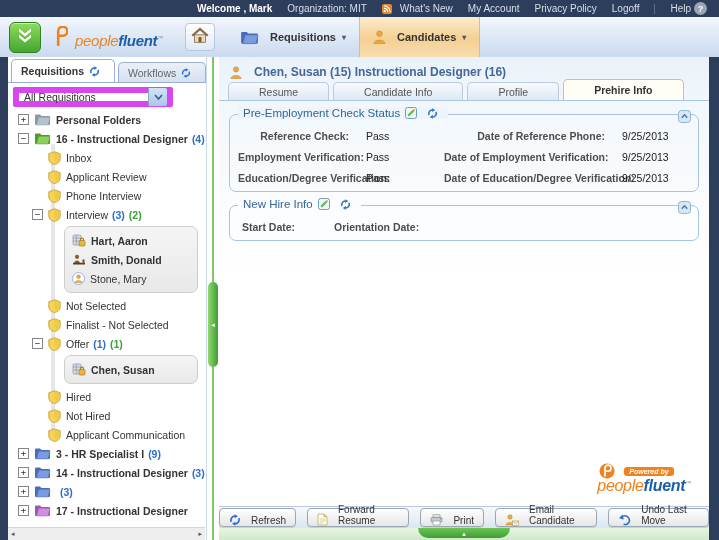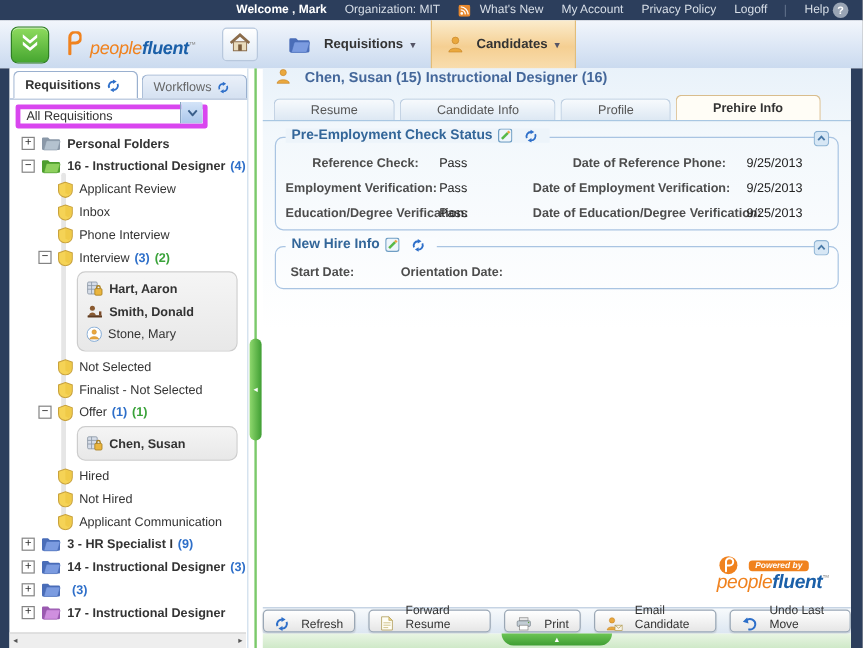--- a/index.html
+++ b/index.html
@@ -37,21 +37,21 @@
   .edge{position:absolute;top:0;bottom:0;background:#2c3e5c;}
   .edge.l{left:0;width:8px;}
   .edge.r{right:0;width:10px;}
   
   .sidebar{position:absolute;left:8px;top:0;width:199px;height:483px;background:#fff;border-right:1px solid #cddcec;box-sizing:border-box;}
   .side-tabs{display:flex;align-items:flex-end;gap:3px;height:25px;padding-left:3px;}
   .stab{display:flex;align-items:center;gap:5px;border:1px solid #9ab0cf;border-bottom:none;border-radius:5px 5px 0 0;
     padding:0 9px;font-size:10.5px;color:#666;height:19px;background:linear-gradient(#eaf0f9,#d5e1f1);}
   .stab.active{background:#fff;font-weight:bold;color:#333;height:22px;}
   .filter-row{height:27px;padding:4px 0 0 5px;border-top:1px solid #9ab0cf;box-sizing:border-box;}
-  .selbox{width:160px;height:20px;border:4px solid #d946ef;border-radius:2px;display:flex;align-items:flex-end;background:#fff;box-sizing:border-box;}
+  .selbox{width:160px;height:20px;border:6px solid #d946ef;border-radius:2px;display:flex;align-items:center;background:#fff;box-sizing:border-box;}
   .selbox .seltext{flex:1;font-size:10.5px;color:#333;padding-left:5px;}
   .ddbtn{width:18px;height:18px;border-left:1px solid #89a3c1;border-radius:0 2px 2px 0;
     background:linear-gradient(#d4e4f8,#a9c6ea);display:flex;align-items:center;justify-content:center;}
   .tree{position:absolute;top:53px;left:0;right:0;bottom:13px;overflow:hidden;font-size:10.5px;color:#333;}
   .trow{display:flex;align-items:center;height:19px;position:relative;z-index:1;}
   .trow.d0{padding-left:10px;}
   .trow.d1{padding-left:24px;}
   .exp{width:9px;height:9px;box-sizing:content-box;border:1px solid #848484;background:#fff;color:#333;
     font-size:9px;line-height:9px;text-align:center;margin-right:5px;flex:none;font-family:"DejaVu Sans Mono",monospace;}
   .sp{width:16px;flex:none;}
@@ -69,30 +69,30 @@
   .harrow{font-size:7px;color:#555;}
   
   .splitter{position:absolute;left:207px;top:0;width:12px;height:483px;}
   .splitline{position:absolute;left:5px;top:0;bottom:0;width:2px;background:#7bc96a;}
   .splithandle{position:absolute;left:1px;top:225px;width:10px;height:85px;border-radius:6px;
     background:linear-gradient(90deg,#8fd86e,#3f9e33);display:flex;align-items:center;justify-content:center;
     color:#fff;font-size:7px;}
   
   .main{position:absolute;left:219px;right:10px;top:0;bottom:0;
     background:linear-gradient(#e9f2fa 0%,#f3f8fc 12%,#ffffff 45%);}
-  .cand-header{height:22px;display:flex;align-items:flex-start;gap:7px;padding-left:11px;}
+  .cand-header{height:22px;display:flex;align-items:flex-end;gap:7px;padding-left:11px;}
   .cand-title{font-size:12px;font-weight:bold;color:#44679a;}
   .main-tabs{display:flex;align-items:flex-end;gap:4px;height:21px;padding-left:9px;}
   .mtab{height:17px;display:flex;align-items:center;padding:0 30px;font-size:10.5px;color:#555;
     background:linear-gradient(#f7fafd,#dde8f3);border:1px solid #b9cbdf;border-bottom:none;border-radius:5px 5px 0 0;}
   .mtab.active{background:#fffdf6;border-color:#d9bd8d;font-weight:bold;color:#333;height:20px;position:relative;z-index:2;}
   .content{position:absolute;top:43px;left:0;right:0;bottom:33px;border-top:1px solid #a9c7e2;}
   .fset{position:relative;margin:13px 10px 0 10px;border:1px solid #a9c4e2;border-radius:7px;padding:15px 8px 7px 8px;}
   .legend{position:absolute;top:-8px;left:8px;display:flex;align-items:center;gap:5px;padding:0 5px;
-    font-size:11.5px;font-weight:bold;color:#336699;}
+    font-size:11.5px;font-weight:normal;color:#336699;}
   .legend.bg1{background:#edf4fa;}
   .legend.bg2{background:#fafcfe;}
   .colbtn{position:absolute;top:-6px;right:7px;width:13px;height:13px;}
   .fgrid{display:grid;grid-template-columns:128px 78px 178px auto;row-gap:9px;font-size:10.5px;align-items:center;}
   .fgrid .flbl{font-weight:bold;color:#4d4d4d;text-align:right;padding-right:17px;white-space:nowrap;}
   .fgrid .fval{color:#222;text-align:left;}
   .fgrid2{display:grid;grid-template-columns:62px 30px 125px auto;font-size:10.5px;align-items:center;padding-left:4px;}
   .fgrid2 .flbl{font-weight:bold;color:#4d4d4d;text-align:left;white-space:nowrap;}
   .fgrid2 .fval{color:#222;}
   .powered{position:absolute;right:18px;bottom:12px;display:flex;flex-direction:column;align-items:flex-start;}
@@ -247,31 +247,31 @@
           </div>
           <div class="branch">
             <div class="trow d1">
               <span class="sp"></span>
               <span class="icn">
                 <svg width="13" height="14" viewBox="0 0 13 14">
                   <path d="M6.5 0.8 L12.2 2.8 L12.2 8 C12.2 10.9 9.6 12.9 6.5 13.5 C3.4 12.9 0.8 10.9 0.8 8 L0.8 2.8 Z" fill="#f5d356" stroke="#c9a23c" stroke-width="0.9"></path>
                   <path d="M6.5 1.6 L11.4 3.3 L11.4 7.6 C11.4 9 10.5 10.4 9 11.3 L6.5 9.8 Z" fill="#ecc43e" opacity="0.6"></path>
                 </svg>
               </span>
+              <span class="tlabel">Inbox</span>
+            </div>
+            <div class="trow d1">
+              <span class="sp"></span>
+              <span class="icn">
+                <svg width="13" height="14" viewBox="0 0 13 14">
+                  <path d="M6.5 0.8 L12.2 2.8 L12.2 8 C12.2 10.9 9.6 12.9 6.5 13.5 C3.4 12.9 0.8 10.9 0.8 8 L0.8 2.8 Z" fill="#f5d356" stroke="#c9a23c" stroke-width="0.9"></path>
+                  <path d="M6.5 1.6 L11.4 3.3 L11.4 7.6 C11.4 9 10.5 10.4 9 11.3 L6.5 9.8 Z" fill="#ecc43e" opacity="0.6"></path>
+                </svg>
+              </span>
               <span class="tlabel">Applicant Review</span>
-            </div>
-            <div class="trow d1">
-              <span class="sp"></span>
-              <span class="icn">
-                <svg width="13" height="14" viewBox="0 0 13 14">
-                  <path d="M6.5 0.8 L12.2 2.8 L12.2 8 C12.2 10.9 9.6 12.9 6.5 13.5 C3.4 12.9 0.8 10.9 0.8 8 L0.8 2.8 Z" fill="#f5d356" stroke="#c9a23c" stroke-width="0.9"></path>
-                  <path d="M6.5 1.6 L11.4 3.3 L11.4 7.6 C11.4 9 10.5 10.4 9 11.3 L6.5 9.8 Z" fill="#ecc43e" opacity="0.6"></path>
-                </svg>
-              </span>
-              <span class="tlabel">Inbox</span>
             </div>
             <div class="trow d1">
               <span class="sp"></span>
               <span class="icn">
                 <svg width="13" height="14" viewBox="0 0 13 14">
                   <path d="M6.5 0.8 L12.2 2.8 L12.2 8 C12.2 10.9 9.6 12.9 6.5 13.5 C3.4 12.9 0.8 10.9 0.8 8 L0.8 2.8 Z" fill="#f5d356" stroke="#c9a23c" stroke-width="0.9"></path>
                   <path d="M6.5 1.6 L11.4 3.3 L11.4 7.6 C11.4 9 10.5 10.4 9 11.3 L6.5 9.8 Z" fill="#ecc43e" opacity="0.6"></path>
                 </svg>
               </span>
               <span class="tlabel">Phone Interview</span>

